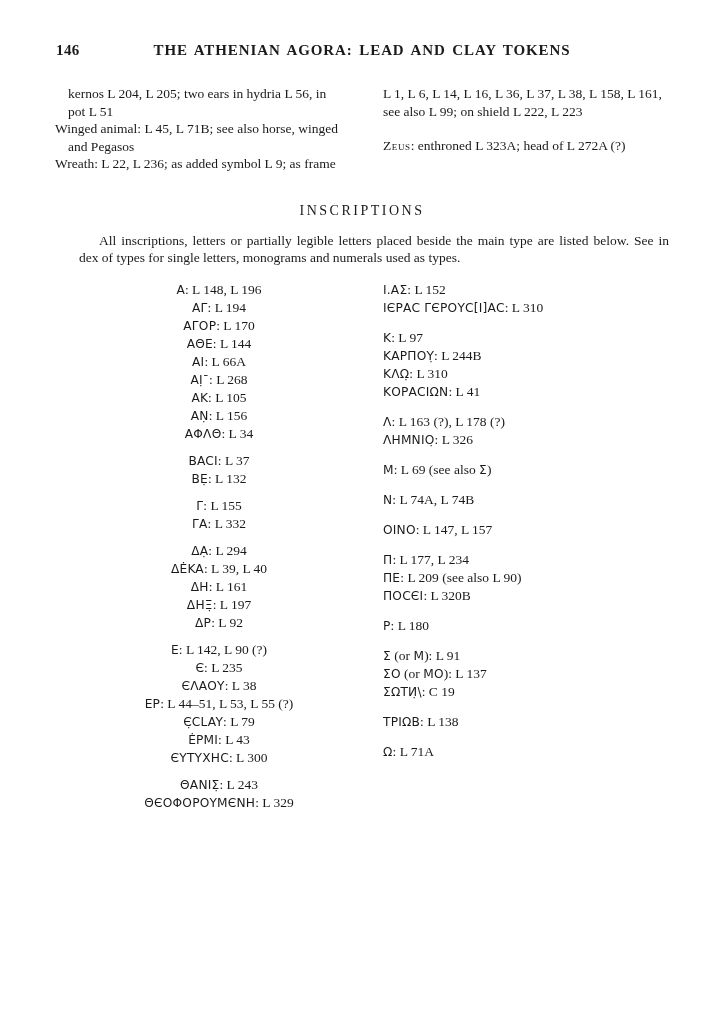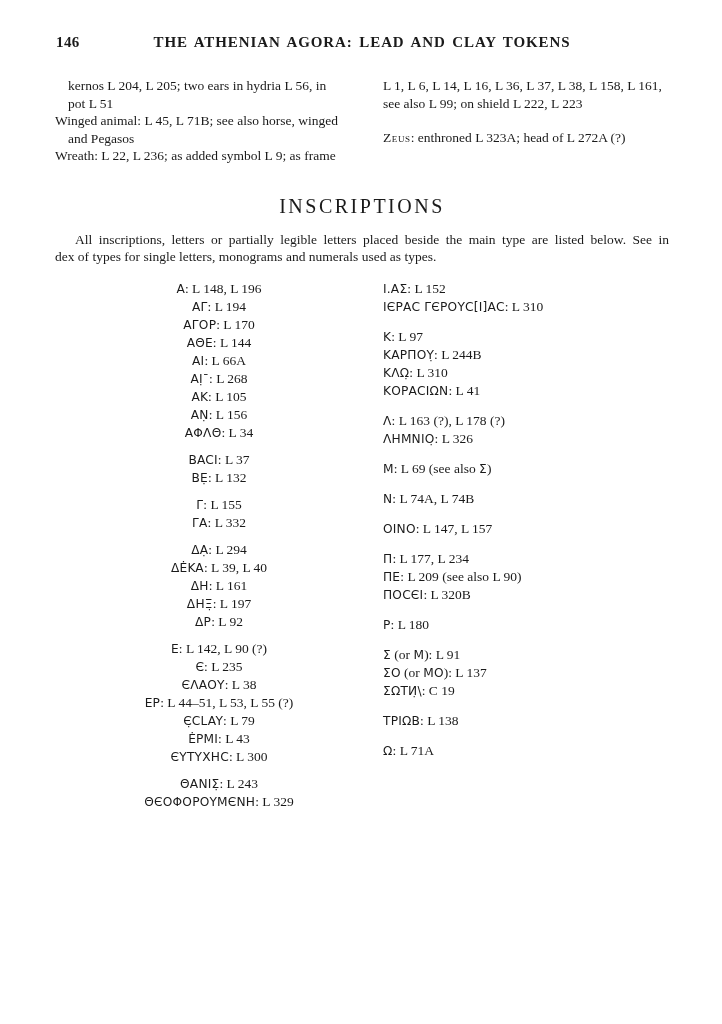--- a/index.html
+++ b/index.html
@@ -1,35 +1,35 @@
 <!DOCTYPE html>
 <html><head>
 <meta charset="utf-8">
 <style>
   html,body{margin:0;padding:0;background:#e8e8e8;}
   .page{
     width:722px;height:1024px;background:#ffffff;position:relative;
     color:#1a1a1a;font-family:"Liberation Serif",serif;overflow:hidden;
     margin:0 auto;
   }
-  .inner{position:absolute;left:55px;top:34px;width:614px;}
+  .inner{position:absolute;left:55px;top:42px;width:614px;}
   .header-row{position:relative;height:20px;}
   .page-num{position:absolute;left:1px;top:0;font-size:15px;font-weight:700;letter-spacing:.4px;}
   .running-title{text-align:center;font-size:15px;font-weight:700;letter-spacing:.9px;word-spacing:2px;}
   .top-index{display:flex;margin-top:23px;}
   .tcol-l{width:328px;}
   .tcol-r{flex:1;}
   .line{font-size:13.5px;line-height:17.5px;white-space:nowrap;}
   .line.ind{padding-left:13px;}
   .s-r{font-style:normal;}
   .s-i{}
   .s-sc{font-variant:small-caps;letter-spacing:.6px;}
   .s-g{font-family:"DejaVu Sans",sans-serif;font-size:12.2px;letter-spacing:.2px;}
-  .insc-heading{text-align:center;font-size:20px;letter-spacing:2.5px;margin-top:30px;font-weight:400;}
-  .intro{margin-top:13px;font-size:13.5px;line-height:17px;}
+  .insc-heading{text-align:center;font-size:14px;letter-spacing:2.5px;margin-top:30px;font-weight:400;}
+  .intro{margin-top:13px;font-size:13.5px;line-height:17px;margin-left:24px;}
   .intro-l1{text-indent:20px;text-align:justify;text-align-last:justify;}
   .columns{display:flex;margin-top:15px;align-items:flex-start;}
   .icol-l{width:328px;text-align:center;}
   .icol-r{flex:1;}
   .icol-l .group{margin-bottom:9px;}
   .icol-r .group{margin-bottom:12px;}
   .tcol-r .group{margin-bottom:17px;}
   .tcol-l .group{margin-bottom:0;}
   .columns .line{line-height:17px;}
 </style>

